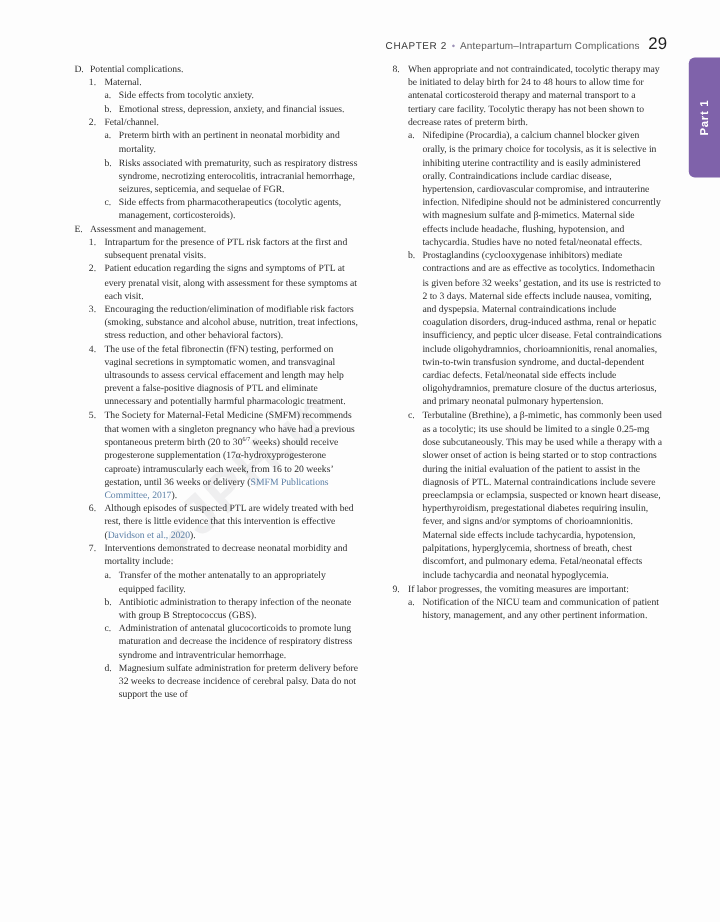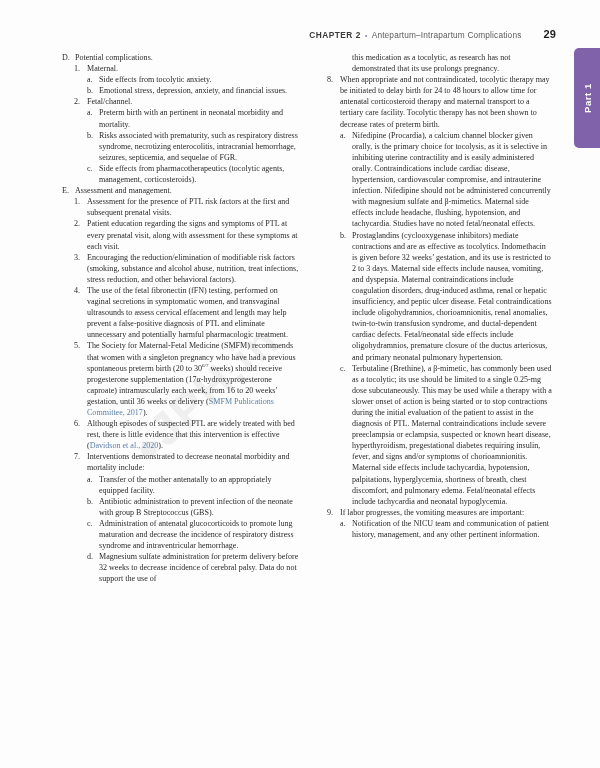--- a/index.html
+++ b/index.html
@@ -55,34 +55,34 @@
     top: 28px;
     right: 44px;
     font-family: "Liberation Sans", "DejaVu Sans", sans-serif;
     font-size: 8.3px;
     color: #5c5c5c;
     letter-spacing: 0.15px;
     white-space: nowrap;
     z-index: 3;
   }
   .running-head .chap {
-    font-weight: 700;
+    font-weight: 400;
     color: #3a3a3a;
     letter-spacing: 0.5px;
   }
   .running-head .sep {
     color: #9a8fb5;
     margin: 0 4px;
     font-size: 8px;
   }
   .running-head .folio {
-    font-weight: 700;
+    font-weight: 400;
     color: #1e1e1e;
-    margin-left: 22px;
-    font-size: 11px;
+    margin-left: 7px;
+    font-size: 14px;
   }
 
   
   .part-tab {
     position: absolute;
     right: 0;
     top: 48px;
     width: 26px;
     height: 100px;
     background: #7f62aa;
@@ -205,21 +205,21 @@
         <div class="itm lvl-l">
           <span class="mk">c.</span>
           <span class="tx">Side effects from pharmacotherapeutics (tocolytic agents, management, corticosteroids).</span>
         </div>
         <div class="itm lvl-a">
           <span class="mk">E.</span>
           <span class="tx">Assessment and management.</span>
         </div>
         <div class="itm lvl-n">
           <span class="mk">1.</span>
-          <span class="tx">Assessment for the presence of PTL risk factors at the first and subsequent prenatal visits.</span>
+          <span class="tx">Intrapartum for the presence of PTL risk factors at the first and subsequent prenatal visits.</span>
         </div>
         <div class="itm lvl-n">
           <span class="mk">2.</span>
           <span class="tx">Patient education regarding the signs and symptoms of PTL at every prenatal visit, along with assessment for these symptoms at each visit.</span>
         </div>
         <div class="itm lvl-n">
           <span class="mk">3.</span>
           <span class="tx">Encouraging the reduction/elimination of modifiable risk factors (smoking, substance and alcohol abuse, nutrition, treat infections, stress reduction, and other behavioral factors).</span>
         </div>
         <div class="itm lvl-n">
@@ -237,35 +237,32 @@
         <div class="itm lvl-n">
           <span class="mk">7.</span>
           <span class="tx">Interventions demonstrated to decrease neonatal morbidity and mortality include:</span>
         </div>
         <div class="itm lvl-l">
           <span class="mk">a.</span>
           <span class="tx">Transfer of the mother antenatally to an appropriately equipped facility.</span>
         </div>
         <div class="itm lvl-l">
           <span class="mk">b.</span>
-          <span class="tx">Antibiotic administration to prevent infection of the neonate with group B Streptococcus (GBS).</span>
+          <span class="tx">Antibiotic administration to therapy infection of the neonate with group B Streptococcus (GBS).</span>
         </div>
         <div class="itm lvl-l">
           <span class="mk">c.</span>
           <span class="tx">Administration of antenatal glucocorticoids to promote lung maturation and decrease the incidence of respiratory distress syndrome and intraventricular hemorrhage.</span>
         </div>
         <div class="itm lvl-l">
           <span class="mk">d.</span>
           <span class="tx">Magnesium sulfate administration for preterm delivery before 32 weeks to decrease incidence of cerebral palsy. Data do not support the use of</span>
         </div>
       </div>
     <div class="col" id="col-right">
-        <div class="itm cont">
-          <span class="tx">this medication as a tocolytic, as research has not demonstrated that its use prolongs pregnancy.</span>
-        </div>
         <div class="itm lvl-n">
           <span class="mk">8.</span>
           <span class="tx">When appropriate and not contraindicated, tocolytic therapy may be initiated to delay birth for 24 to 48 hours to allow time for antenatal corticosteroid therapy and maternal transport to a tertiary care facility. Tocolytic therapy has not been shown to decrease rates of preterm birth.</span>
         </div>
         <div class="itm lvl-l">
           <span class="mk">a.</span>
           <span class="tx">Nifedipine (Procardia), a calcium channel blocker given orally, is the primary choice for tocolysis, as it is selective in inhibiting uterine contractility and is easily administered orally. Contraindications include cardiac disease, hypertension, cardiovascular compromise, and intrauterine infection. Nifedipine should not be administered concurrently with magnesium sulfate and β-mimetics. Maternal side effects include headache, flushing, hypotension, and tachycardia. Studies have no noted fetal/neonatal effects.</span>
         </div>
         <div class="itm lvl-l">
           <span class="mk">b.</span>

